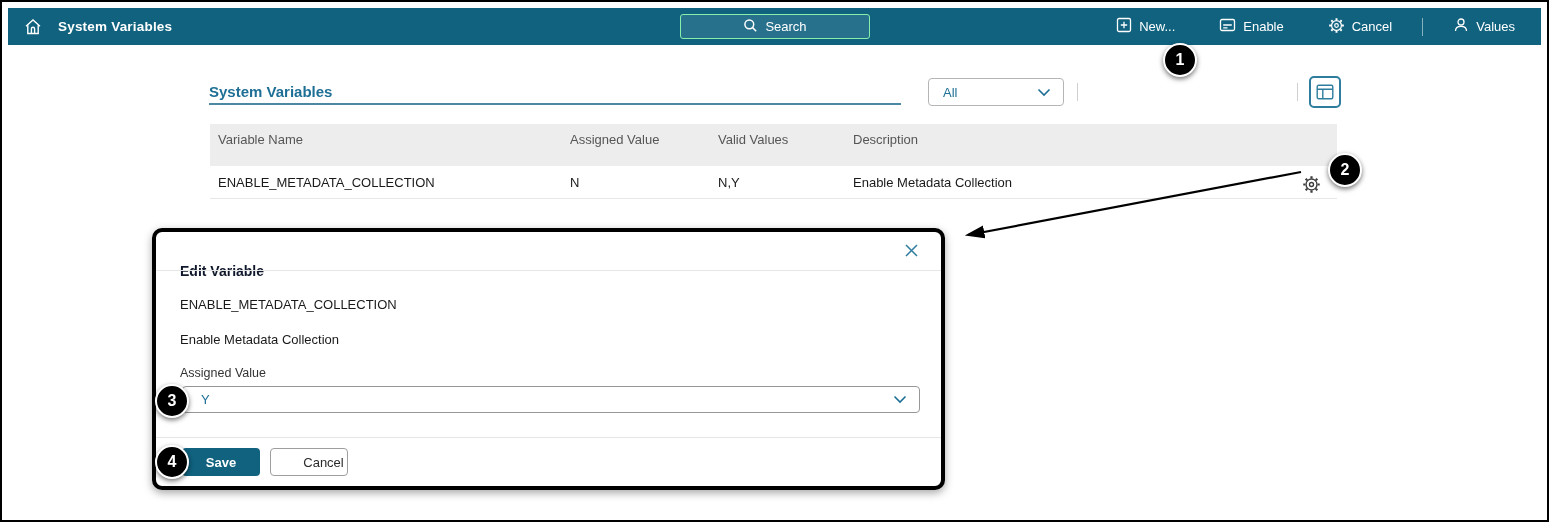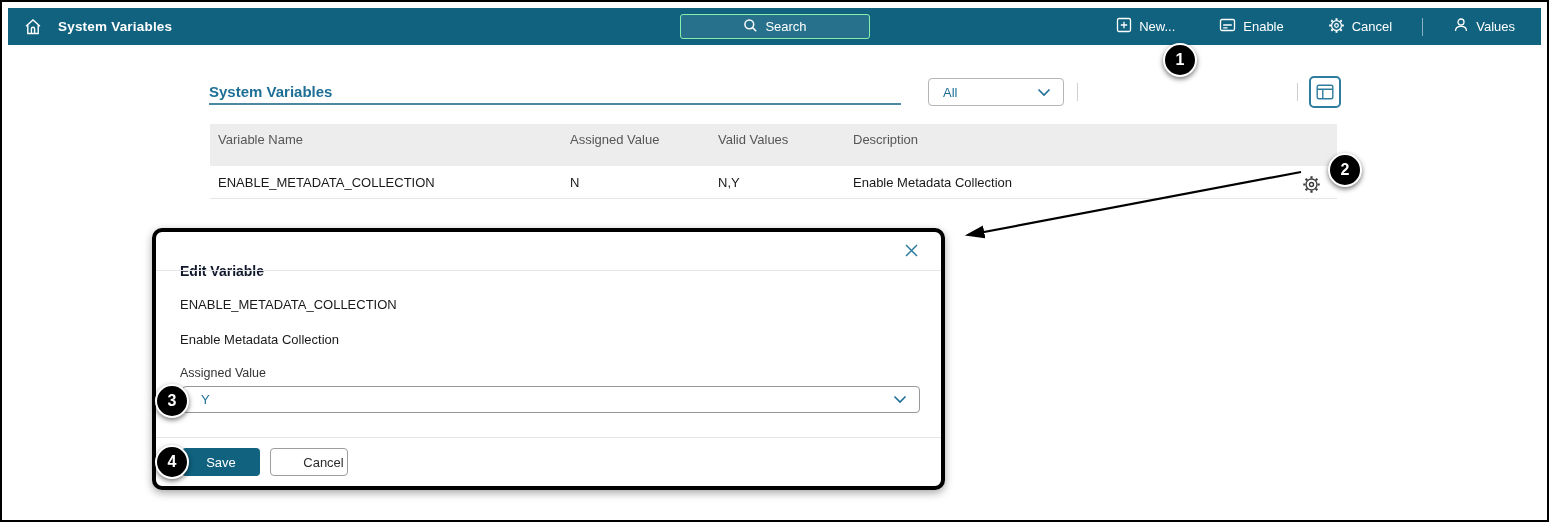--- a/index.html
+++ b/index.html
@@ -58,21 +58,21 @@
   .dlg-vardesc { position: absolute; left: 24px; top: 100px; font-size: 13px; color: #1a1a1a; }
   .dlg-field-label { position: absolute; left: 24px; top: 134px; font-size: 12.5px; color: #333; }
   .dlg-select { position: absolute; left: 26px; top: 154px; width: 738px; height: 27px;
                 border: 1px solid #979797; border-radius: 4px; background: #fff;
                 display: flex; align-items: center; cursor: pointer; }
   .dlg-select .val { margin-left: 18px; color: #1e6f96; font-size: 13px; }
   .dlg-select .chev { margin-left: auto; margin-right: 12px; display: flex; }
   .dlg-ftr-rule { position: absolute; left: 0; right: 0; top: 205px; border-top: 1px solid #e6e6e6; }
   .btn-save { position: absolute; left: 26px; top: 216px; width: 78px; height: 28px;
               background: #10627f; color: #fff; border: none; border-radius: 4px;
-              font-size: 13px; font-family: inherit; cursor: pointer; }
+              font-size: 13px; font-family: inherit; cursor: pointer; font-weight: bold; }
   .btn-cancel { position: absolute; left: 114px; top: 216px; width: 78px; height: 28px;
                 background: #fff; color: #2b2b2b; border: 1px solid #9e9e9e; border-radius: 4px;
                 font-size: 13px; font-family: inherit; cursor: pointer; padding-left: 29px; }
 
   
   .callout { position: absolute; width: 34px; height: 34px; border-radius: 50%;
              background: #000; color: #fff; border: 2px solid #fff;
              box-shadow: 0 2px 5px rgba(0,0,0,.55);
              display: flex; align-items: center; justify-content: center;
              font-size: 16px; font-weight: bold; z-index: 20; }

